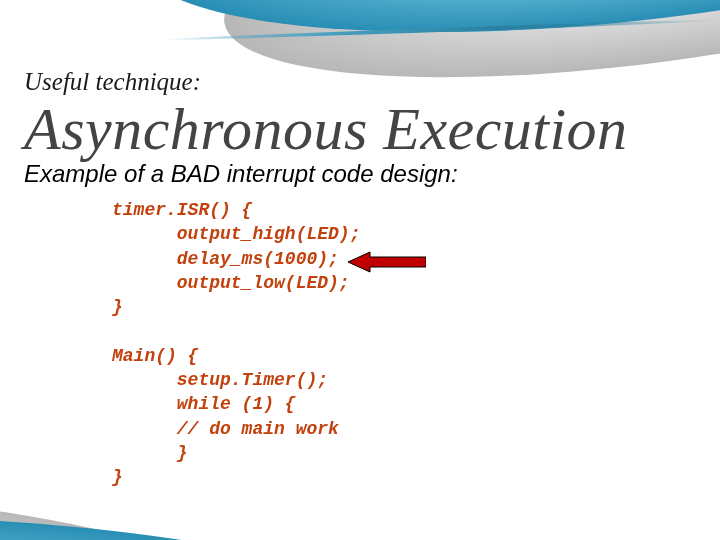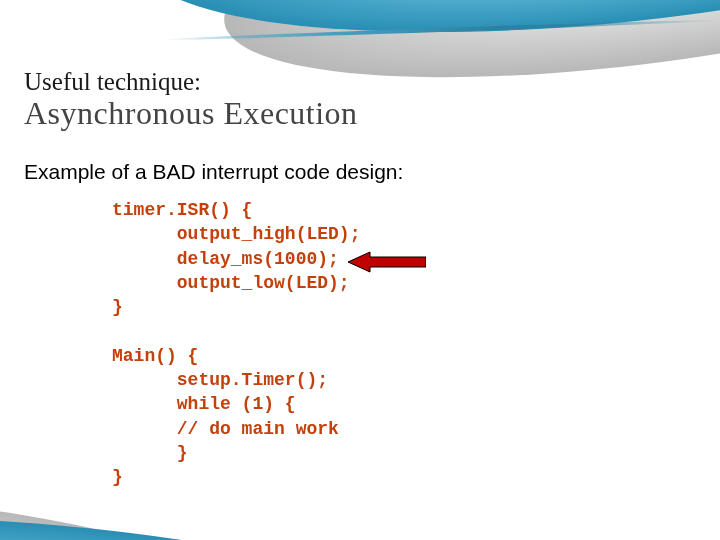--- a/index.html
+++ b/index.html
@@ -10,20 +10,21 @@
     background: #ffffff;
     font-family: Arial, Helvetica, sans-serif;
     overflow: hidden;
     position: relative;
   }
   .slide {
     position: relative;
     width: 720px;
     height: 540px;
     box-sizing: border-box;
+    font-style: italic;
   }
   
   .swoosh {
     position: absolute;
     border-radius: 50%;
     pointer-events: none;
   }
   .swoosh.top-blue {
     width: 900px;
     height: 200px;
@@ -74,30 +75,30 @@
     font-family: Georgia, 'Times New Roman', serif;
     font-size: 25px;
     color: #1a1a1a;
     font-weight: 400;
   }
   .title {
     position: absolute;
     top: 95px;
     left: 24px;
     font-family: Georgia, 'Times New Roman', serif;
-    font-size: 32px;
+    font-size: 60px;
     color: #444444;
     font-weight: 400;
     letter-spacing: 0.5px;
   }
   .example-line {
     position: absolute;
     top: 160px;
     left: 24px;
-    font-size: 21px;
+    font-size: 24px;
     color: #000;
   }
   .code-block {
     position: absolute;
     top: 198px;
     left: 112px;
     font-family: "Courier New", Courier, monospace;
     font-size: 18px;
     font-weight: bold;
     color: #c2410c;

